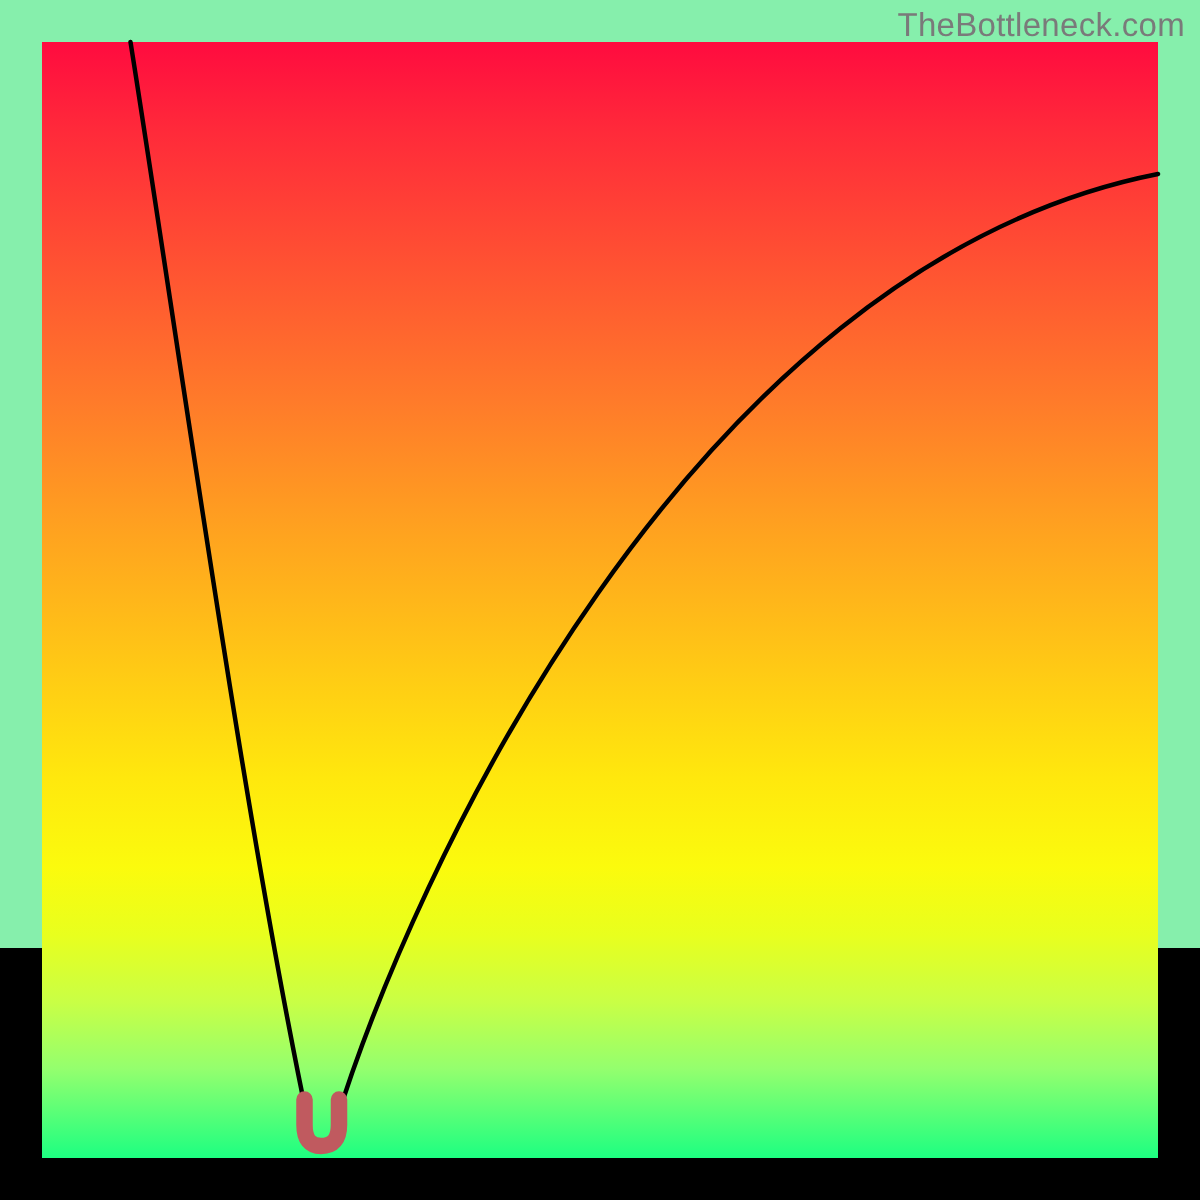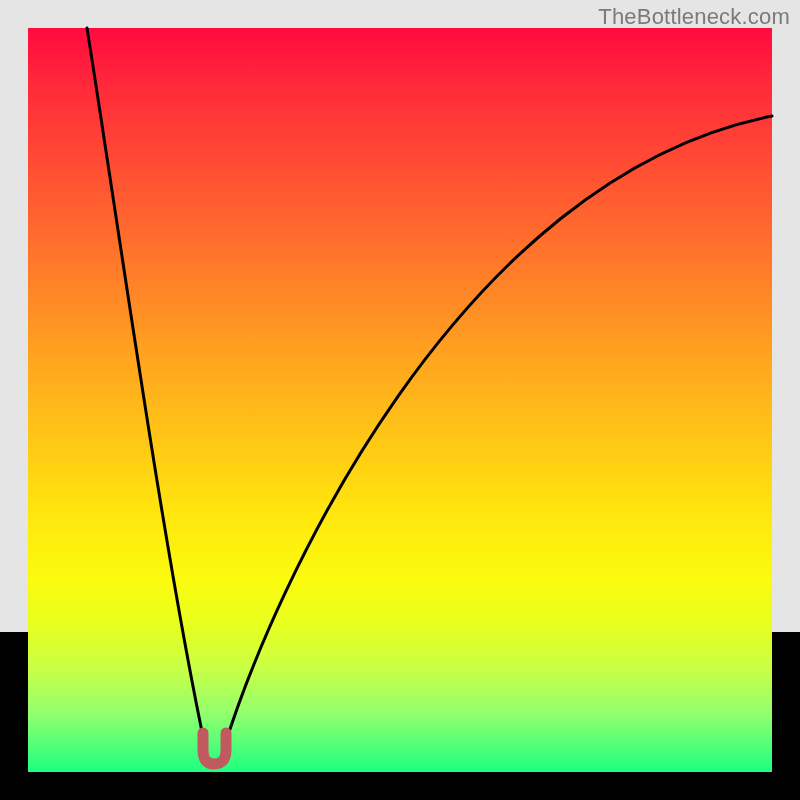--- a/index.html
+++ b/index.html
@@ -10,21 +10,21 @@
     overflow: hidden;
     background: #000;
     font-family: Arial, Helvetica, sans-serif;
   }
   .frame {
     position: absolute;
     top: 0;
     left: 0;
     width: 800px;
     height: 632px;
-    background: #e5e5e5;
+    background: #86efac;
   }
   .plot {
     position: absolute;
     top: 28px;
     left: 28px;
     width: 744px;
     height: 744px;
     background: linear-gradient(
       to bottom,
       #ff0b3f 0%,

